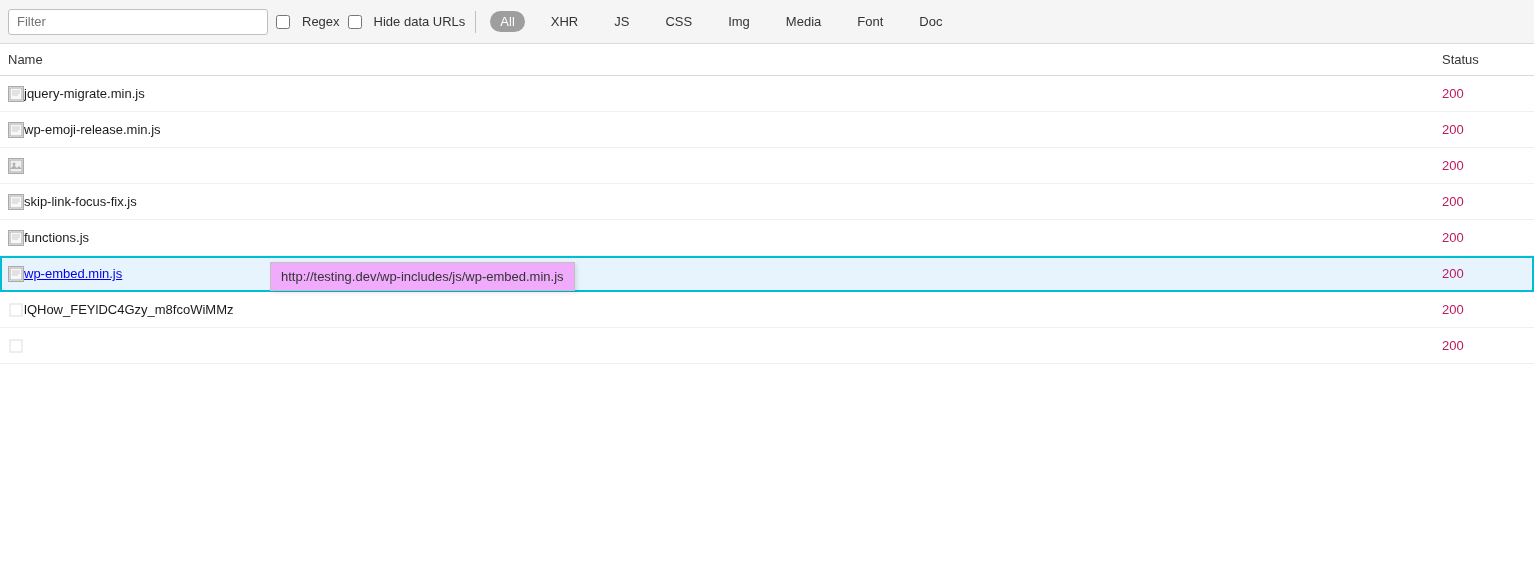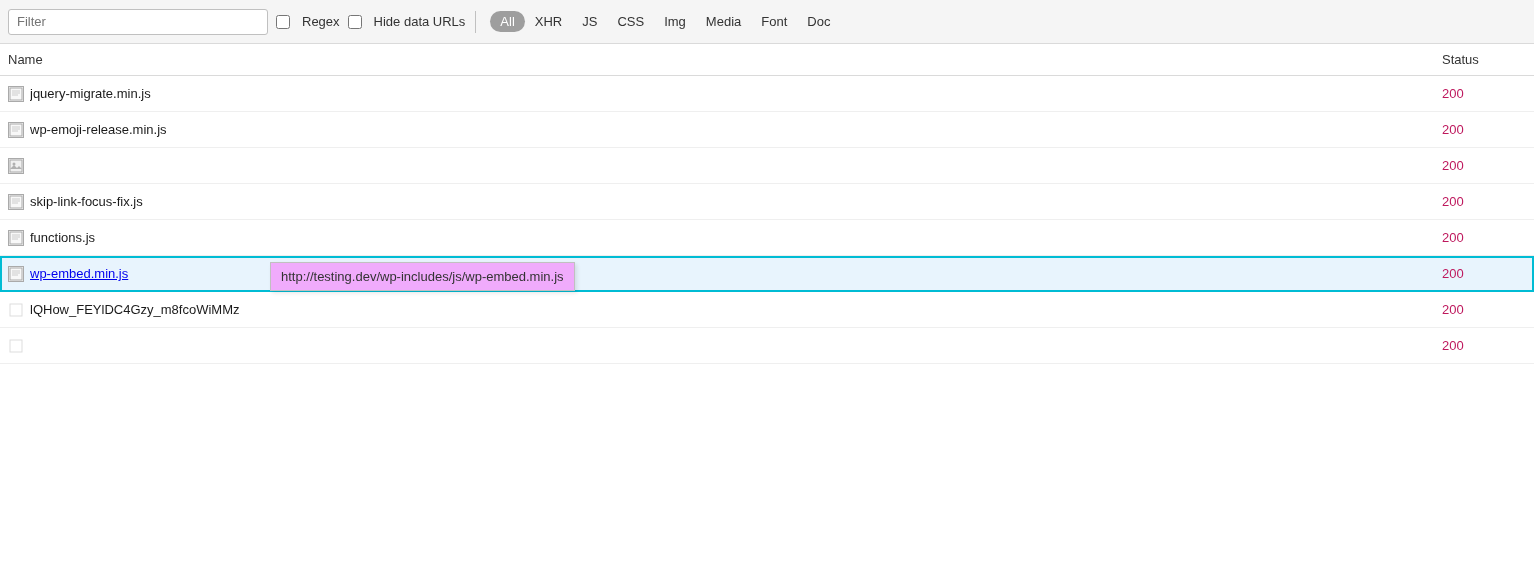--- a/index.html
+++ b/index.html
@@ -55,21 +55,21 @@
 
     .checkbox-label {
       font-size: 13px;
       color: #333;
       cursor: pointer;
     }
 
     .filter-buttons {
       display: flex;
       align-items: center;
-      gap: 0;
+      gap: 16px;
       margin-left: 4px;
     }
 
     .filter-btn {
       padding: 3px 10px;
       font-size: 13px;
       background: transparent;
       border: none;
       cursor: pointer;
       color: #333;
@@ -129,21 +129,20 @@
       background: #e8f4fd;
       outline: 2px solid #00bcd4;
       outline-offset: -2px;
     }
 
     .row-name {
       flex: 1;
       padding: 4px 8px;
       display: flex;
       align-items: center;
-      gap: 6px;
       font-size: 13px;
       overflow: hidden;
     }
 
     .row-name a {
       color: #0000ee;
       text-decoration: underline;
       cursor: pointer;
     }
 

